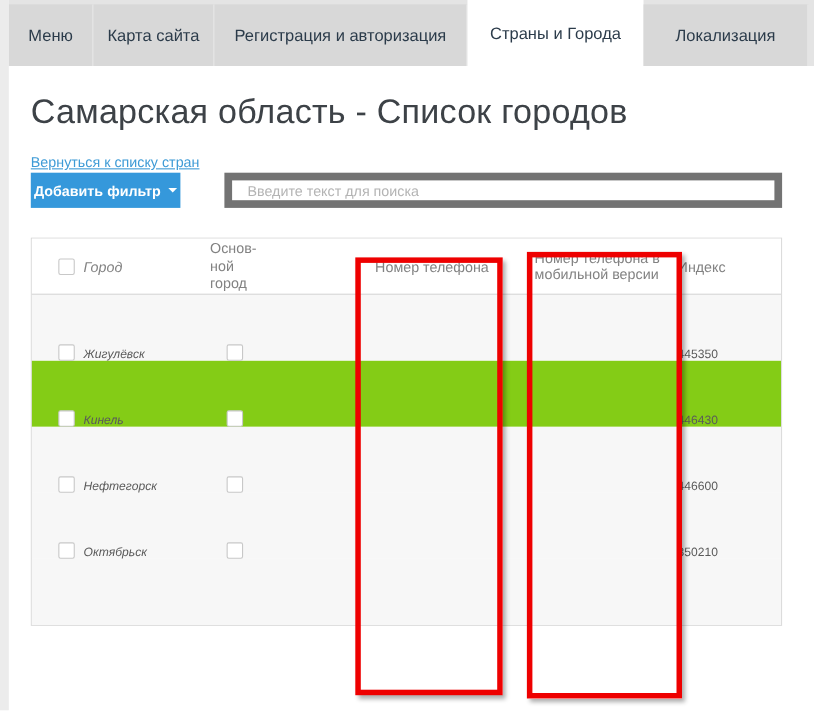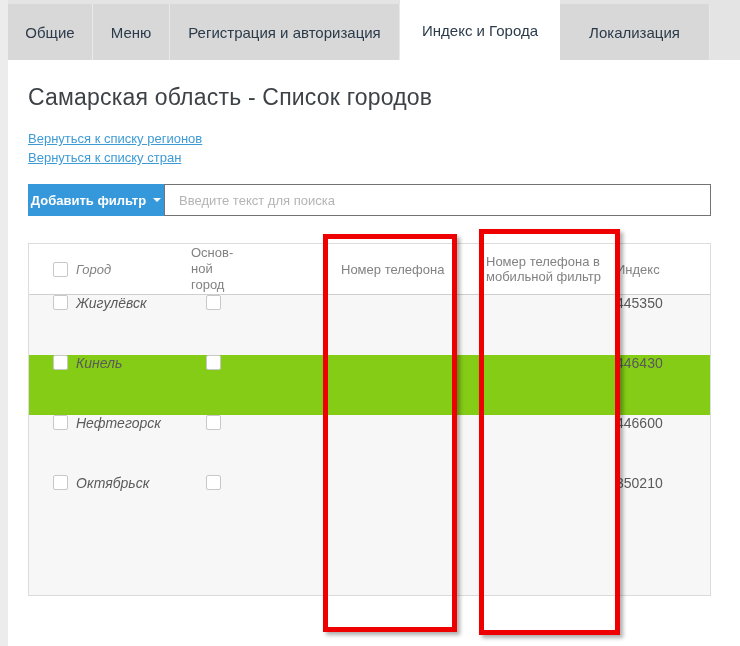--- a/index.html
+++ b/index.html
@@ -36,52 +36,52 @@
     cursor:pointer;flex:0 0 auto;
   }
   .tab.active{height:60px;margin-top:0;background:#fff;border-right:none;}
   .tab.t1{width:85px}.tab.t2{width:77px}.tab.t3{width:110px}
   .tab.t4{width:230px}.tab.t5{width:160px}.tab.t6{width:150px}
 
   
   .content{position:absolute;left:28px;top:60px;width:683px;}
   h1{
     margin-top:24px;
-    font-size:23px;font-weight:400;color:#3d4247;letter-spacing:0.2px;
+    font-size:31px;font-weight:400;color:#3d4247;letter-spacing:0.2px;
   }
   .links{margin-top:18px;line-height:19px;font-size:13px;}
   .links a{color:#3e9bd6;text-decoration:underline;display:block;}
 
-  .filter-row{margin-top:17px;height:46px;display:flex;}
+  .filter-row{height:46px;display:flex;gap:40px;}
   .filter-btn{
     width:136px;height:32px;border:none;
     background:var(--accent-blue);color:#fff;
     font-family:inherit;font-size:13px;font-weight:700;
     display:flex;align-items:center;justify-content:center;gap:7px;
     cursor:pointer;flex:0 0 auto;
   }
   .caret{
     width:0;height:0;display:inline-block;
     border-left:4px solid transparent;border-right:4px solid transparent;
     border-top:4px solid #fff;
   }
   .search-input{
-    flex:1;height:32px;border:1px solid #737373;background:#fff;
+    flex:1;height:32px;border:7px solid #737373;background:#fff;
     font-family:inherit;font-size:13px;color:#555;padding:0 14px;outline:none;
   }
   .search-input::placeholder{color:#b4b4b4;}
 
   
   .table{margin-top:13px;border:1px solid var(--border-gray);width:683px;}
   .thead{
     height:51px;display:flex;align-items:center;
     border-bottom:1px solid #cfcfcf;background:#fff;
     font-size:13px;color:#828282;
   }
-  .tr{height:60px;display:flex;align-items:flex-start;font-size:14px;color:#5a5a5a;}
+  .tr{height:60px;display:flex;align-items:flex-end;font-size:11px;color:#5a5a5a;}
   .tr.odd{background:#f7f7f7;}
   .tr.even{background:#84cc16;}
   .c{flex:0 0 auto;display:flex;align-items:center;}
   .c1{width:45px;padding-left:24px;}
   .c2{width:115px;padding-left:2px;font-style:italic;}
   .c3{width:130px;padding-left:2px;}
   .c3 .hdr-txt{display:block;width:54px;line-height:16px;}
   .c3 .cb{margin-left:15px;}
   .c4{width:147px;padding-left:22px;}
   .c5{width:150px;padding-left:20px;}
@@ -101,43 +101,42 @@
   }
   .r1{left:323px;top:234px;width:134px;height:398px;}
   .r2{left:479px;top:229px;width:141px;height:406px;}
 </style>
 </head>
 <body>
 
 <div class="left-strip"></div>
 
 <header class="tabbar">
-  <div class="tab t1">
-      <span>Общие</span>
-    </div>
   <div class="tab t2">
       <span>Меню</span>
     </div>
+  <div class="tab t3">
+      <span>Карта сайта</span>
+    </div>
   <div class="tab t4">
       <span>Регистрация и авторизация</span>
     </div>
   <div class="tab t5 active">
-      <span>Индекс и Города</span>
+      <span>Страны и Города</span>
     </div>
   <div class="tab t6">
       <span>Локализация</span>
     </div>
 </header>
 
 <main class="content">
 
   <h1>Самарская область - Список городов</h1>
 
   <div class="links">
-    <a href="#">Вернуться к списку регионов</a>
     <a href="#">Вернуться к списку стран</a>
   </div>
 
   <div class="filter-row">
     <button class="filter-btn">
       <span>Добавить фильтр</span>
       <span class="caret"></span>
     </button>
     <input class="search-input" type="text" placeholder="Введите текст для поиска" style="">
   </div>
@@ -146,21 +145,21 @@
 
     <div class="thead">
       <div class="c c1">
           <span class="cb"></span>
         </div>
       <div class="c c2">Город</div>
       <div class="c c3">
           <span class="hdr-txt">Основ-ной город</span>
         </div>
       <div class="c c4">Номер телефона</div>
-      <div class="c c5">Номер телефона в мобильной фильтр</div>
+      <div class="c c5">Номер телефона в мобильной версии</div>
       <div class="c c6">Индекс</div>
     </div>
 
     <div class="tr odd">
       <div class="c c1">
           <span class="cb"></span>
         </div>
       <div class="c c2">Жигулёвск</div>
       <div class="c c3">
           <span class="cb"></span>

